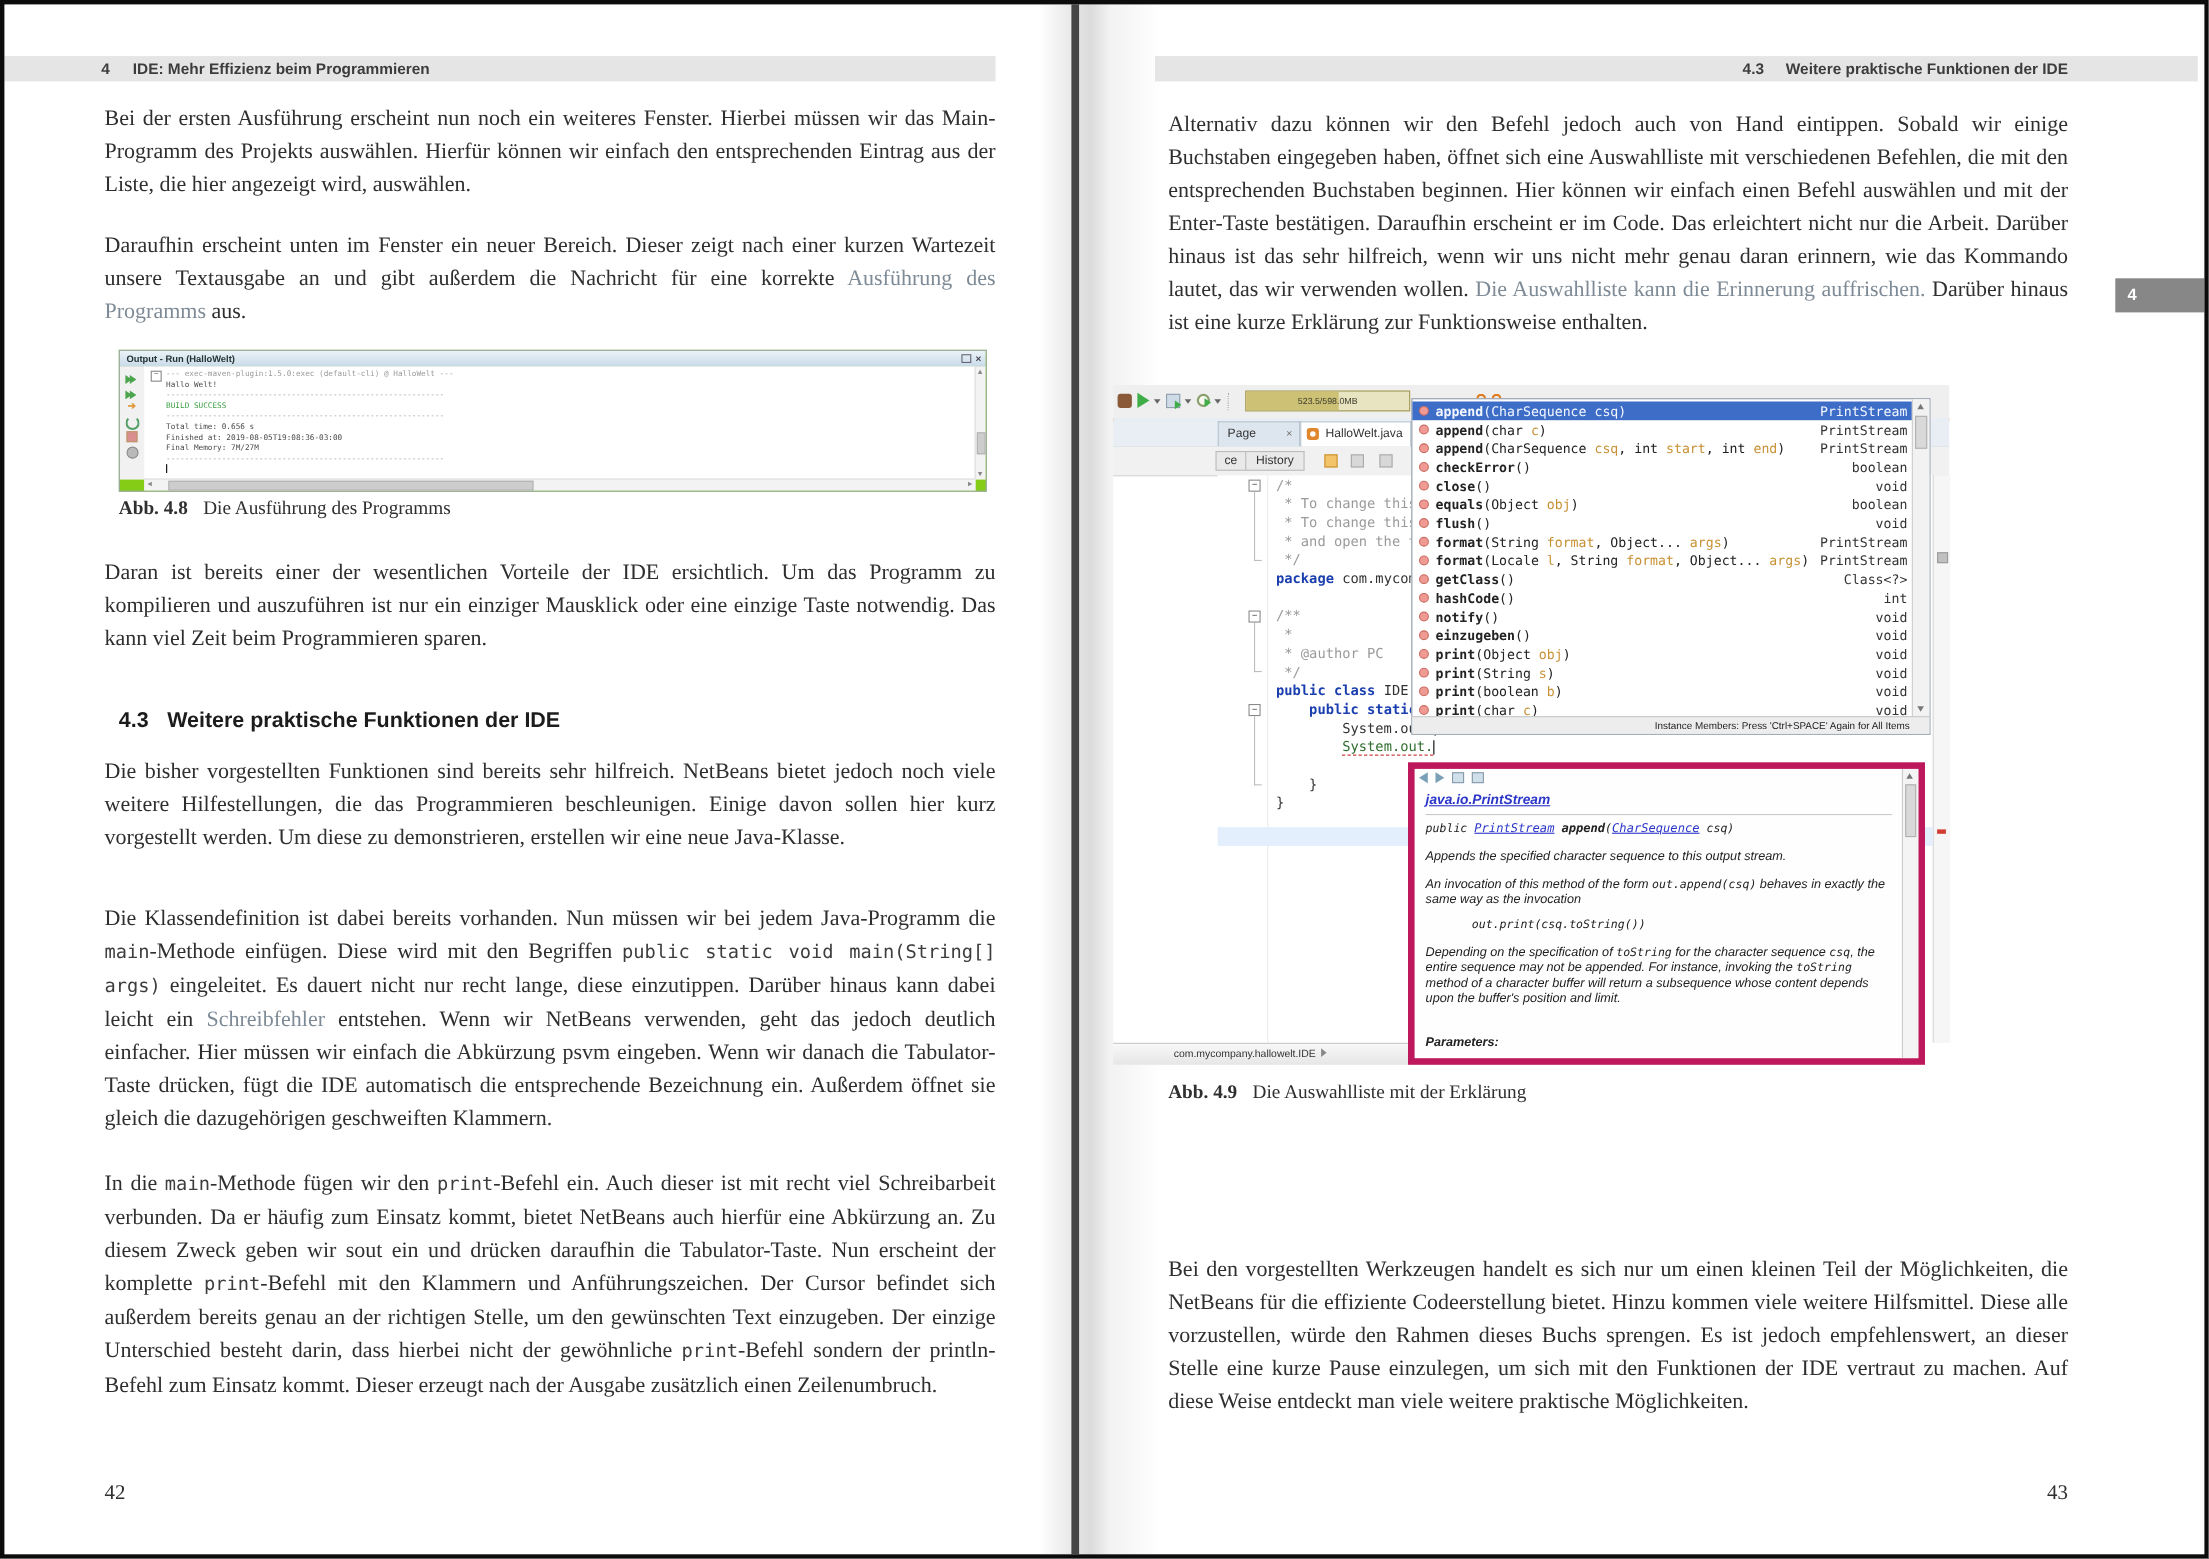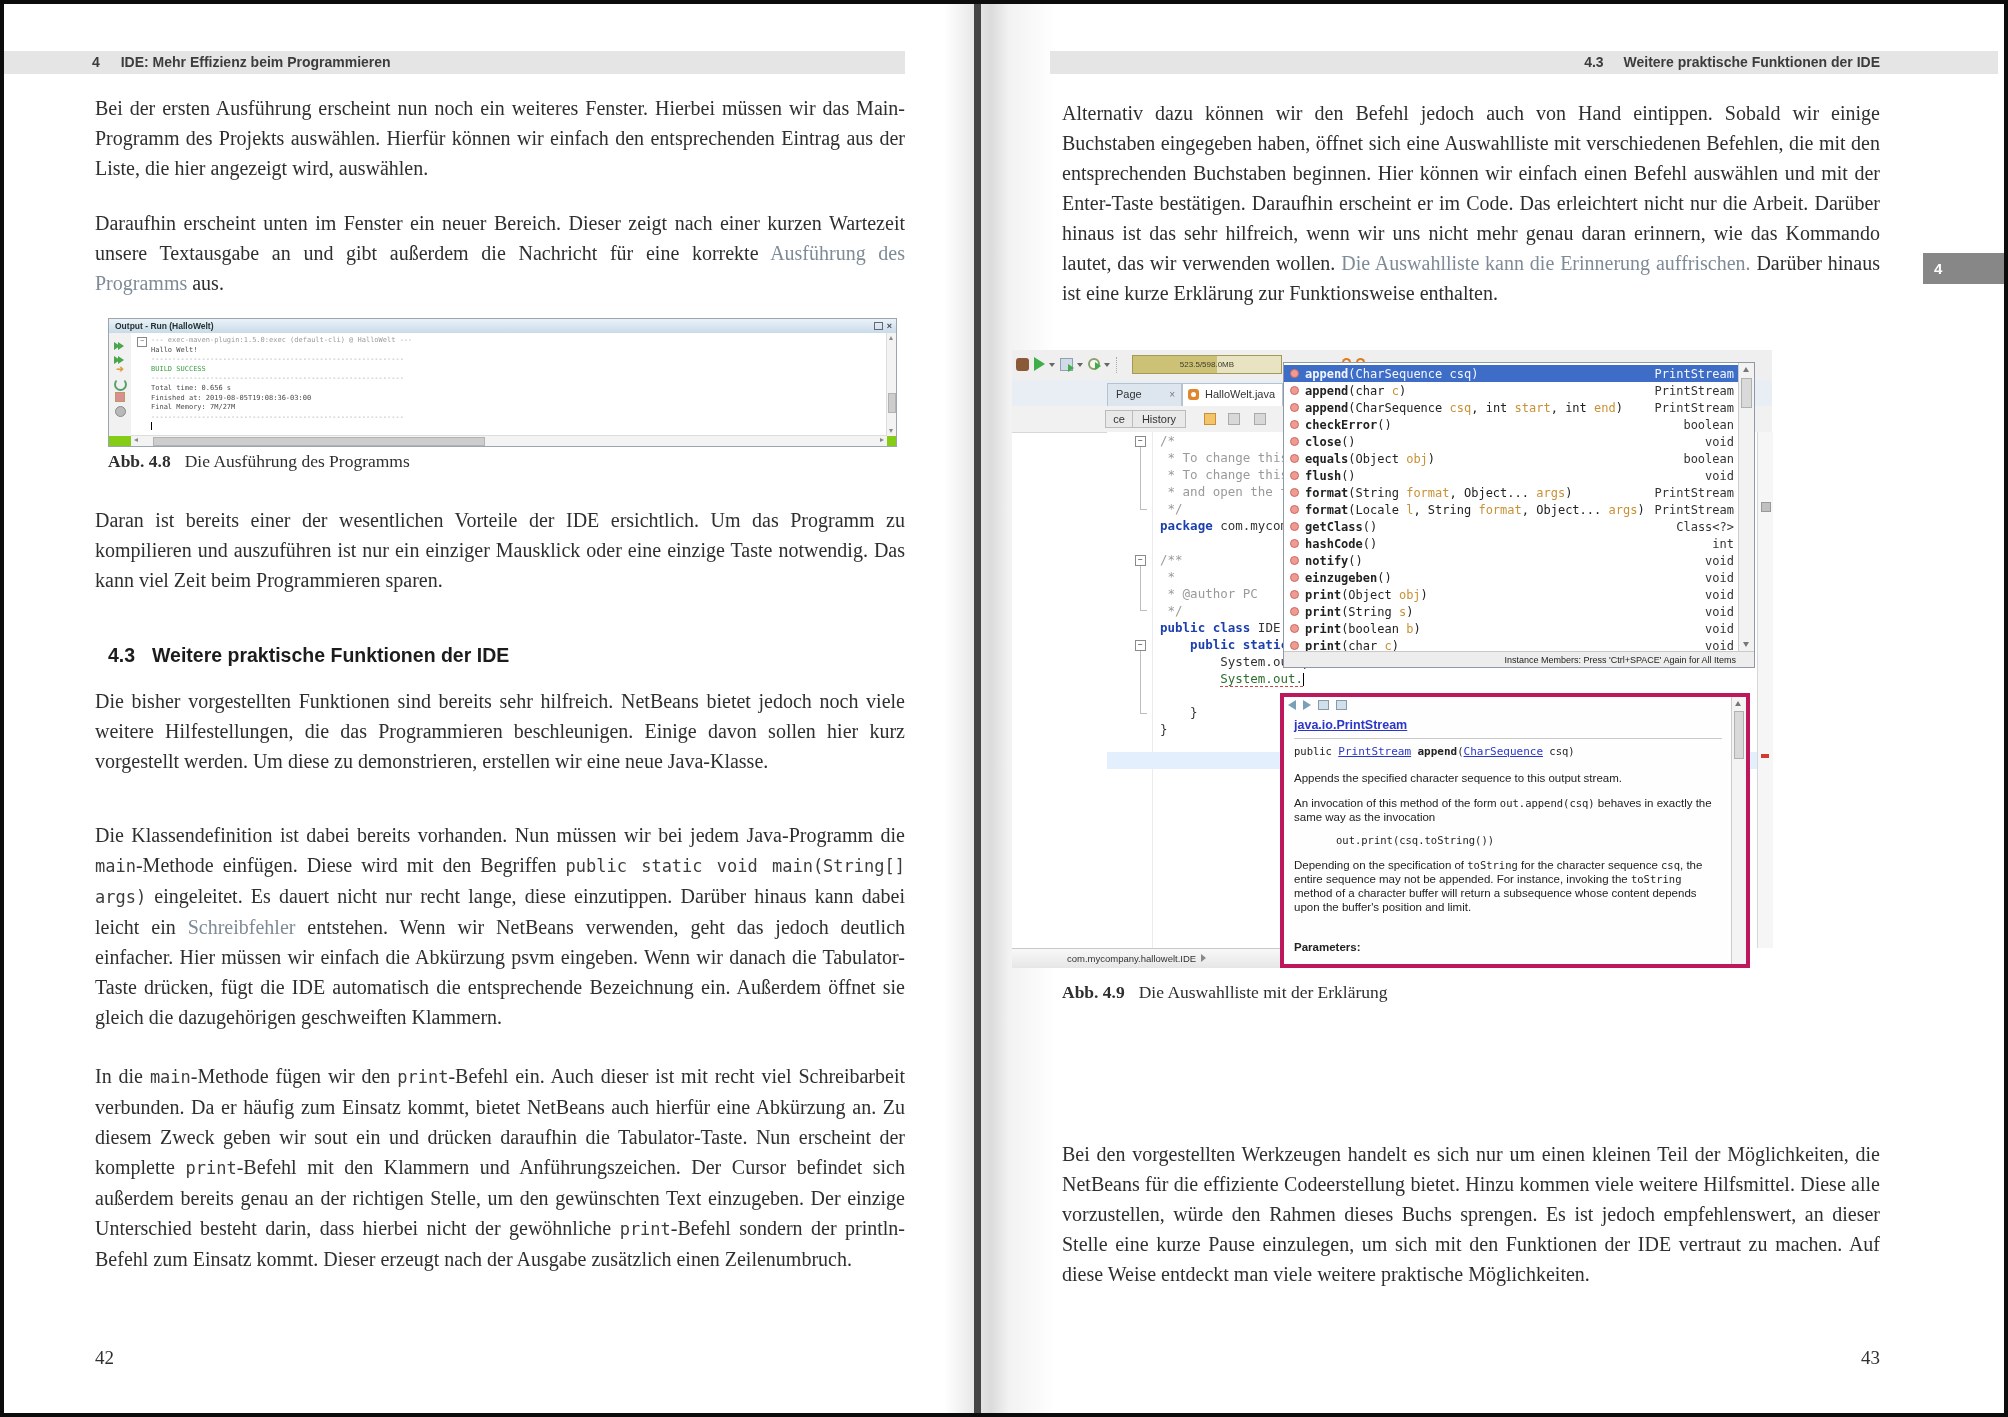--- a/index.html
+++ b/index.html
@@ -116,22 +116,22 @@
   .cm-name{font-weight:bold;}
   .cm-param{color:#c89135;}
   .cm-ret{font-family:"DejaVu Sans Mono",monospace;font-size:12px;color:#333;margin-right:5px;}
   .cm-row.sel{background:#3d6dc7;}
   .cm-row.sel .cm-sig,.cm-row.sel .cm-ret,.cm-row.sel .cm-param{color:#f2f6ff;}
   .cm-scroll{position:absolute;right:0;top:0;bottom:16px;width:15px;background:#f2f2f2;border-left:1px solid #ccc;}
   .cm-thumb{position:absolute;left:2px;top:15px;width:9px;height:28px;background:#d9d9d9;border:1px solid #b0b0b0;}
   .cm-status{position:absolute;left:0;right:0;bottom:0;height:16px;background:#ededed;border-top:1px solid #c9c9c9;
              font-size:9px;line-height:16px;color:#222;text-align:right;padding-right:18px;box-sizing:border-box;}
   
-  .jd-pop{position:absolute;left:268px;top:343px;width:470px;height:275px;background:#fefefe;border:4px solid #be185d;
-          box-sizing:border-box;z-index:11;overflow:hidden;}
+  .jd-pop{position:absolute;left:268px;top:343px;width:470px;height:275px;background:#fefefe;border:6px solid #be185d;
+          box-sizing:border-box;z-index:11;overflow:hidden;font-style:italic;}
   .jd-icons{position:absolute;left:4px;top:3px;display:flex;gap:7px;align-items:center;}
   .jd-arrow{width:0;height:0;border-style:solid;}
   .jd-back{border-width:5px 8px 5px 0;border-color:transparent #7aa0b8 transparent transparent;}
   .jd-fwd{border-width:5px 0 5px 8px;border-color:transparent transparent transparent #7aa0b8;}
   .jd-box{width:11px;height:10px;background:#cfe0ea;border:1px solid #8899aa;box-sizing:border-box;}
   .jd-body{position:absolute;left:10px;top:18px;right:24px;font-size:11.5px;color:#222;line-height:14px;}
   .jd-title{font-weight:bold;font-size:12.5px;color:#2b36c8;text-decoration:underline;line-height:20px;}
   .jd-hr{border-top:1px solid #c9c9c9;margin:3px 0 4px 0;}
   .jd-sig{font-family:"DejaVu Sans Mono",monospace;font-size:11px;line-height:16px;white-space:pre;}
   .seg-mono{font-family:"DejaVu Sans Mono",monospace;font-size:10.5px;}

